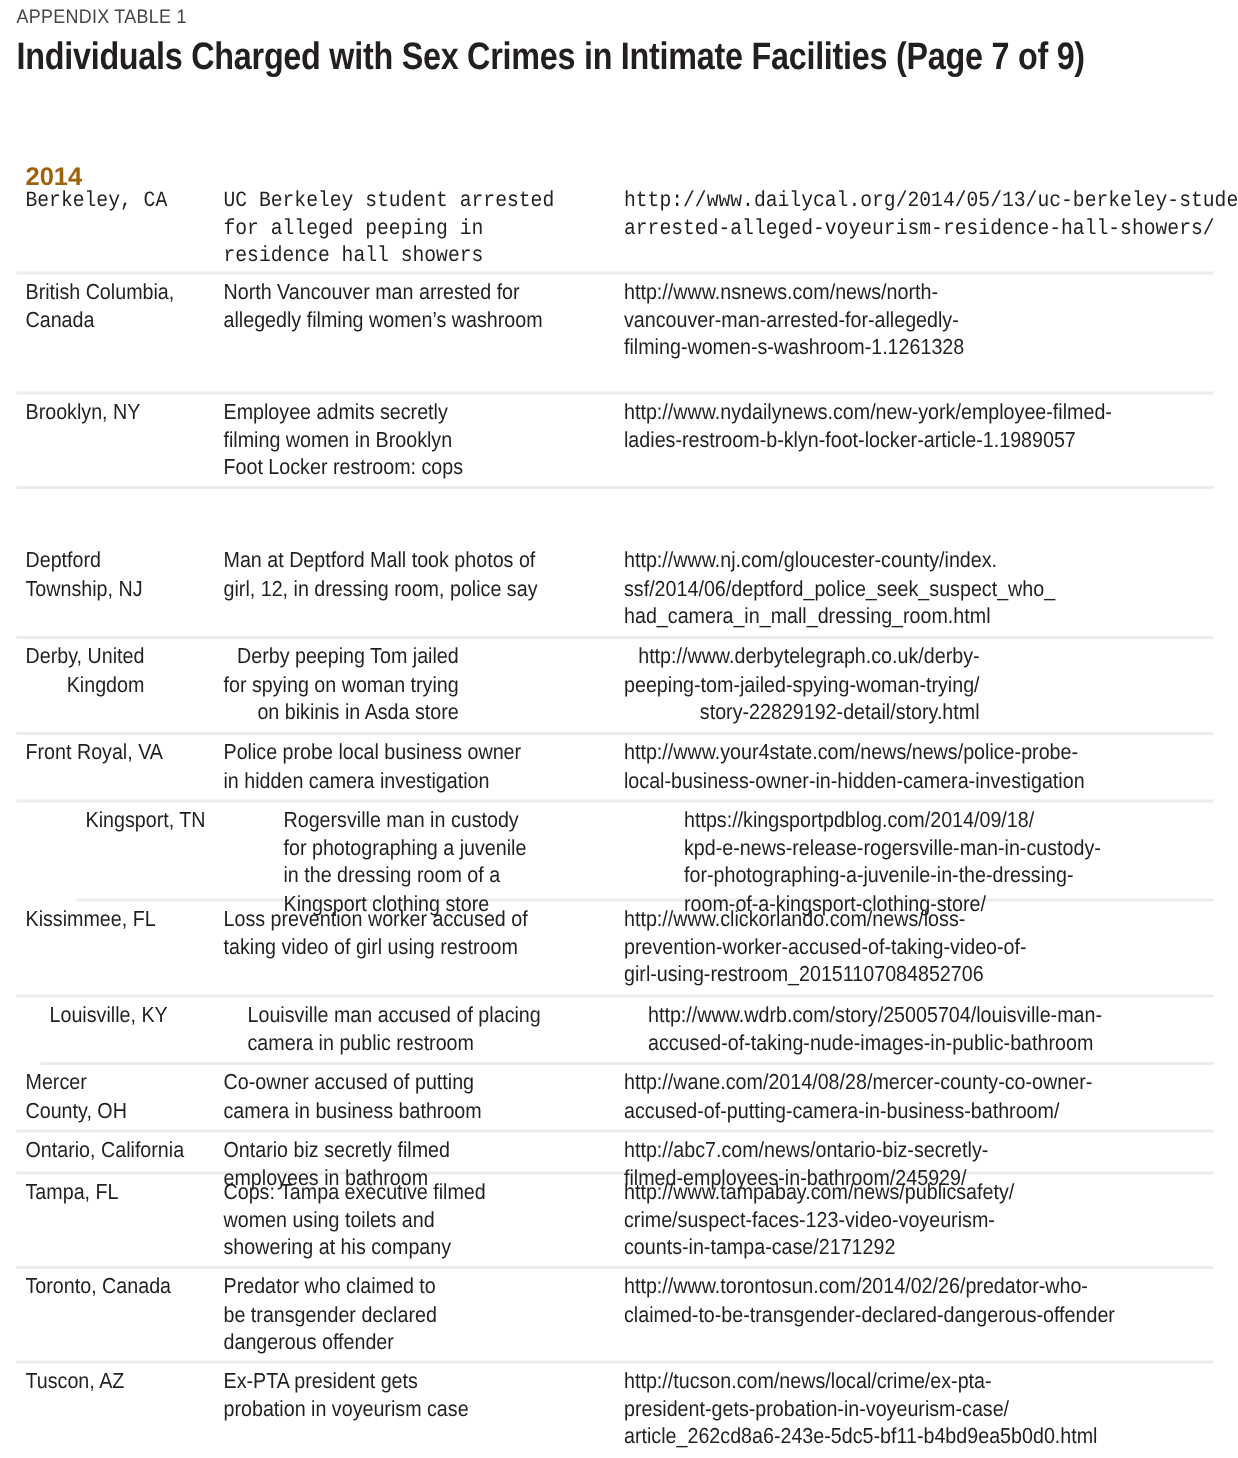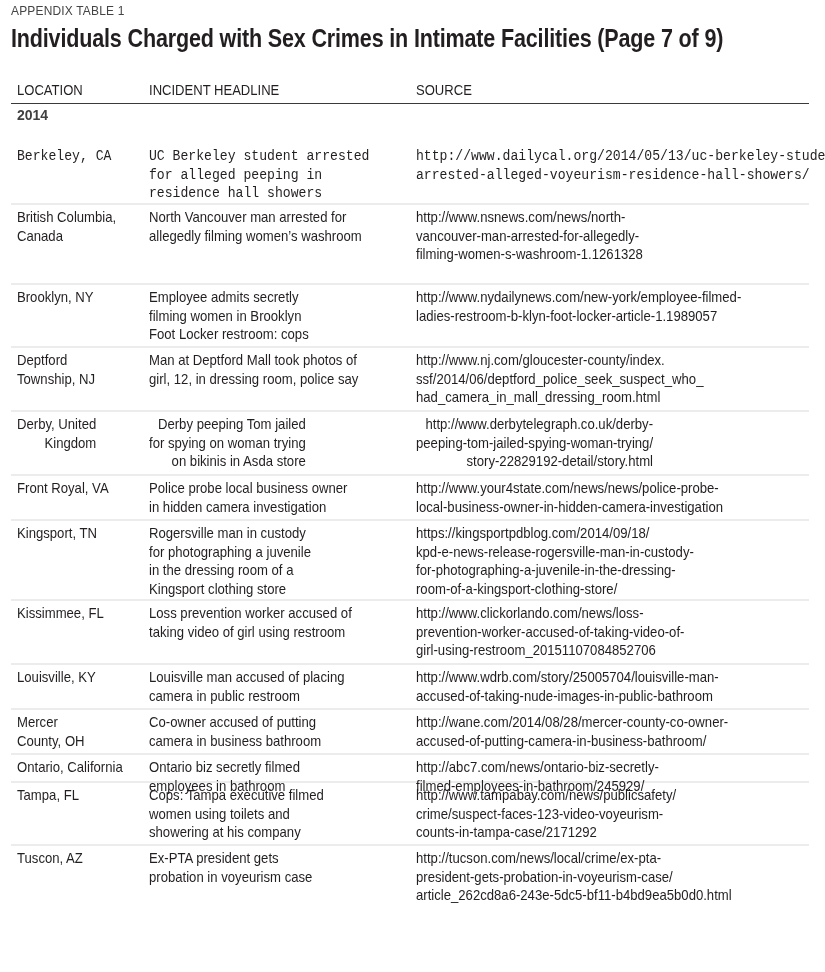--- a/index.html
+++ b/index.html
@@ -64,24 +64,24 @@
       transform-origin: left center;
       white-space: nowrap;
     }
     .year-row {
       position: relative;
       height: 40px;
     }
     .year-label {
       position: absolute;
       left: 6px;
-      top: 3px;
-      font-size: 14px;
+      top: 26px;
+      font-size: 17px;
       font-weight: bold;
-      color: #404040;
+      color: #a16207;
     }
     .row {
       position: relative;
       border-bottom: 2px solid #ececec;
       box-sizing: border-box;
     }
     .row:last-child {
       border-bottom: none;
     }
     .cell {
@@ -104,25 +104,20 @@
     }
   </style>
 </head>
 <body>
 
 <div class="page">
   <div class="appendix-label">APPENDIX TABLE 1</div>
   <div class="page-title">Individuals Charged with Sex Crimes in Intimate Facilities (Page 7 of 9)</div>
 
   <div class="table">
-    <div class="header-row">
-      <span class="header-cell" style="left:6px;">LOCATION</span>
-      <span class="header-cell" style="left:138px;">INCIDENT HEADLINE</span>
-      <span class="header-cell" style="left:405px;">SOURCE</span>
-    </div>
 
     <div class="year-row">
       <span class="year-label">2014</span>
     </div>
 
     <div id="rows">
       <div class="row" style="height:61px;font-family:Liberation Mono, monospace;">
         <span class="cell c-loc">Berkeley, CA</span>
         <span class="cell c-head">UC Berkeley student arrested
 for alleged peeping in
@@ -140,21 +135,21 @@
 filming-women-s-washroom-1.1261328</span></span>
       </div>
       <div class="row" style="height:63px;">
         <span class="cell c-loc">Brooklyn, NY</span>
         <span class="cell c-head">Employee admits secretly
 filming women in Brooklyn
 Foot Locker restroom: cops</span>
         <span class="cell c-src"><span class="link">http://www.nydailynews.com/new-york/employee-filmed-
 ladies-restroom-b-klyn-foot-locker-article-1.1989057</span></span>
       </div>
-      <div class="row" style="height:64px;">
+      <div class="row" style="height:64px;margin-top:36px;">
         <span class="cell c-loc">Deptford
 Township, NJ</span>
         <span class="cell c-head">Man at Deptford Mall took photos of
 girl, 12, in dressing room, police say</span>
         <span class="cell c-src"><span class="link">http://www.nj.com/gloucester-county/index.
 ssf/2014/06/deptford_police_seek_suspect_who_
 had_camera_in_mall_dressing_room.html</span></span>
       </div>
       <div class="row" style="height:64px;text-align:right;">
         <span class="cell c-loc">Derby, United
@@ -166,40 +161,40 @@
 peeping-tom-jailed-spying-woman-trying/
 story-22829192-detail/story.html</span></span>
       </div>
       <div class="row" style="height:45px;">
         <span class="cell c-loc">Front Royal, VA</span>
         <span class="cell c-head">Police probe local business owner
 in hidden camera investigation</span>
         <span class="cell c-src"><span class="link">http://www.your4state.com/news/news/police-probe-
 local-business-owner-in-hidden-camera-investigation</span></span>
       </div>
-      <div class="row" style="height:80px;">
+      <div class="row" style="height:66px;margin-left:40px;">
         <span class="cell c-loc">Kingsport, TN</span>
         <span class="cell c-head">Rogersville man in custody
 for photographing a juvenile
 in the dressing room of a
 Kingsport clothing store</span>
         <span class="cell c-src"><span class="link">https://kingsportpdblog.com/2014/09/18/
 kpd-e-news-release-rogersville-man-in-custody-
 for-photographing-a-juvenile-in-the-dressing-
 room-of-a-kingsport-clothing-store/</span></span>
       </div>
       <div class="row" style="height:64px;">
         <span class="cell c-loc">Kissimmee, FL</span>
         <span class="cell c-head">Loss prevention worker accused of
 taking video of girl using restroom</span>
         <span class="cell c-src"><span class="link">http://www.clickorlando.com/news/loss-
 prevention-worker-accused-of-taking-video-of-
 girl-using-restroom_20151107084852706</span></span>
       </div>
-      <div class="row" style="height:45px;">
+      <div class="row" style="height:45px;margin-left:16px;">
         <span class="cell c-loc">Louisville, KY</span>
         <span class="cell c-head">Louisville man accused of placing
 camera in public restroom</span>
         <span class="cell c-src"><span class="link">http://www.wdrb.com/story/25005704/louisville-man-
 accused-of-taking-nude-images-in-public-bathroom</span></span>
       </div>
       <div class="row" style="height:45px;">
         <span class="cell c-loc">Mercer
 County, OH</span>
         <span class="cell c-head">Co-owner accused of putting
@@ -216,20 +211,28 @@
       </div>
       <div class="row" style="height:63px;">
         <span class="cell c-loc">Tampa, FL</span>
         <span class="cell c-head">Cops: Tampa executive filmed
 women using toilets and
 showering at his company</span>
         <span class="cell c-src"><span class="link">http://www.tampabay.com/news/publicsafety/
 crime/suspect-faces-123-video-voyeurism-
 counts-in-tampa-case/2171292</span></span>
       </div>
+      <div class="row" style="height:63px;">
+        <span class="cell c-loc">Toronto, Canada</span>
+        <span class="cell c-head">Predator who claimed to
+be transgender declared
+dangerous offender</span>
+        <span class="cell c-src"><span class="link">http://www.torontosun.com/2014/02/26/predator-who-
+claimed-to-be-transgender-declared-dangerous-offender</span></span>
+      </div>
       <div class="row" style="height:64px;">
         <span class="cell c-loc">Tuscon, AZ</span>
         <span class="cell c-head">Ex-PTA president gets
 probation in voyeurism case</span>
         <span class="cell c-src"><span class="link">http://tucson.com/news/local/crime/ex-pta-
 president-gets-probation-in-voyeurism-case/
 article_262cd8a6-243e-5dc5-bf11-b4bd9ea5b0d0.html</span></span>
       </div>
     </div>
   </div>

